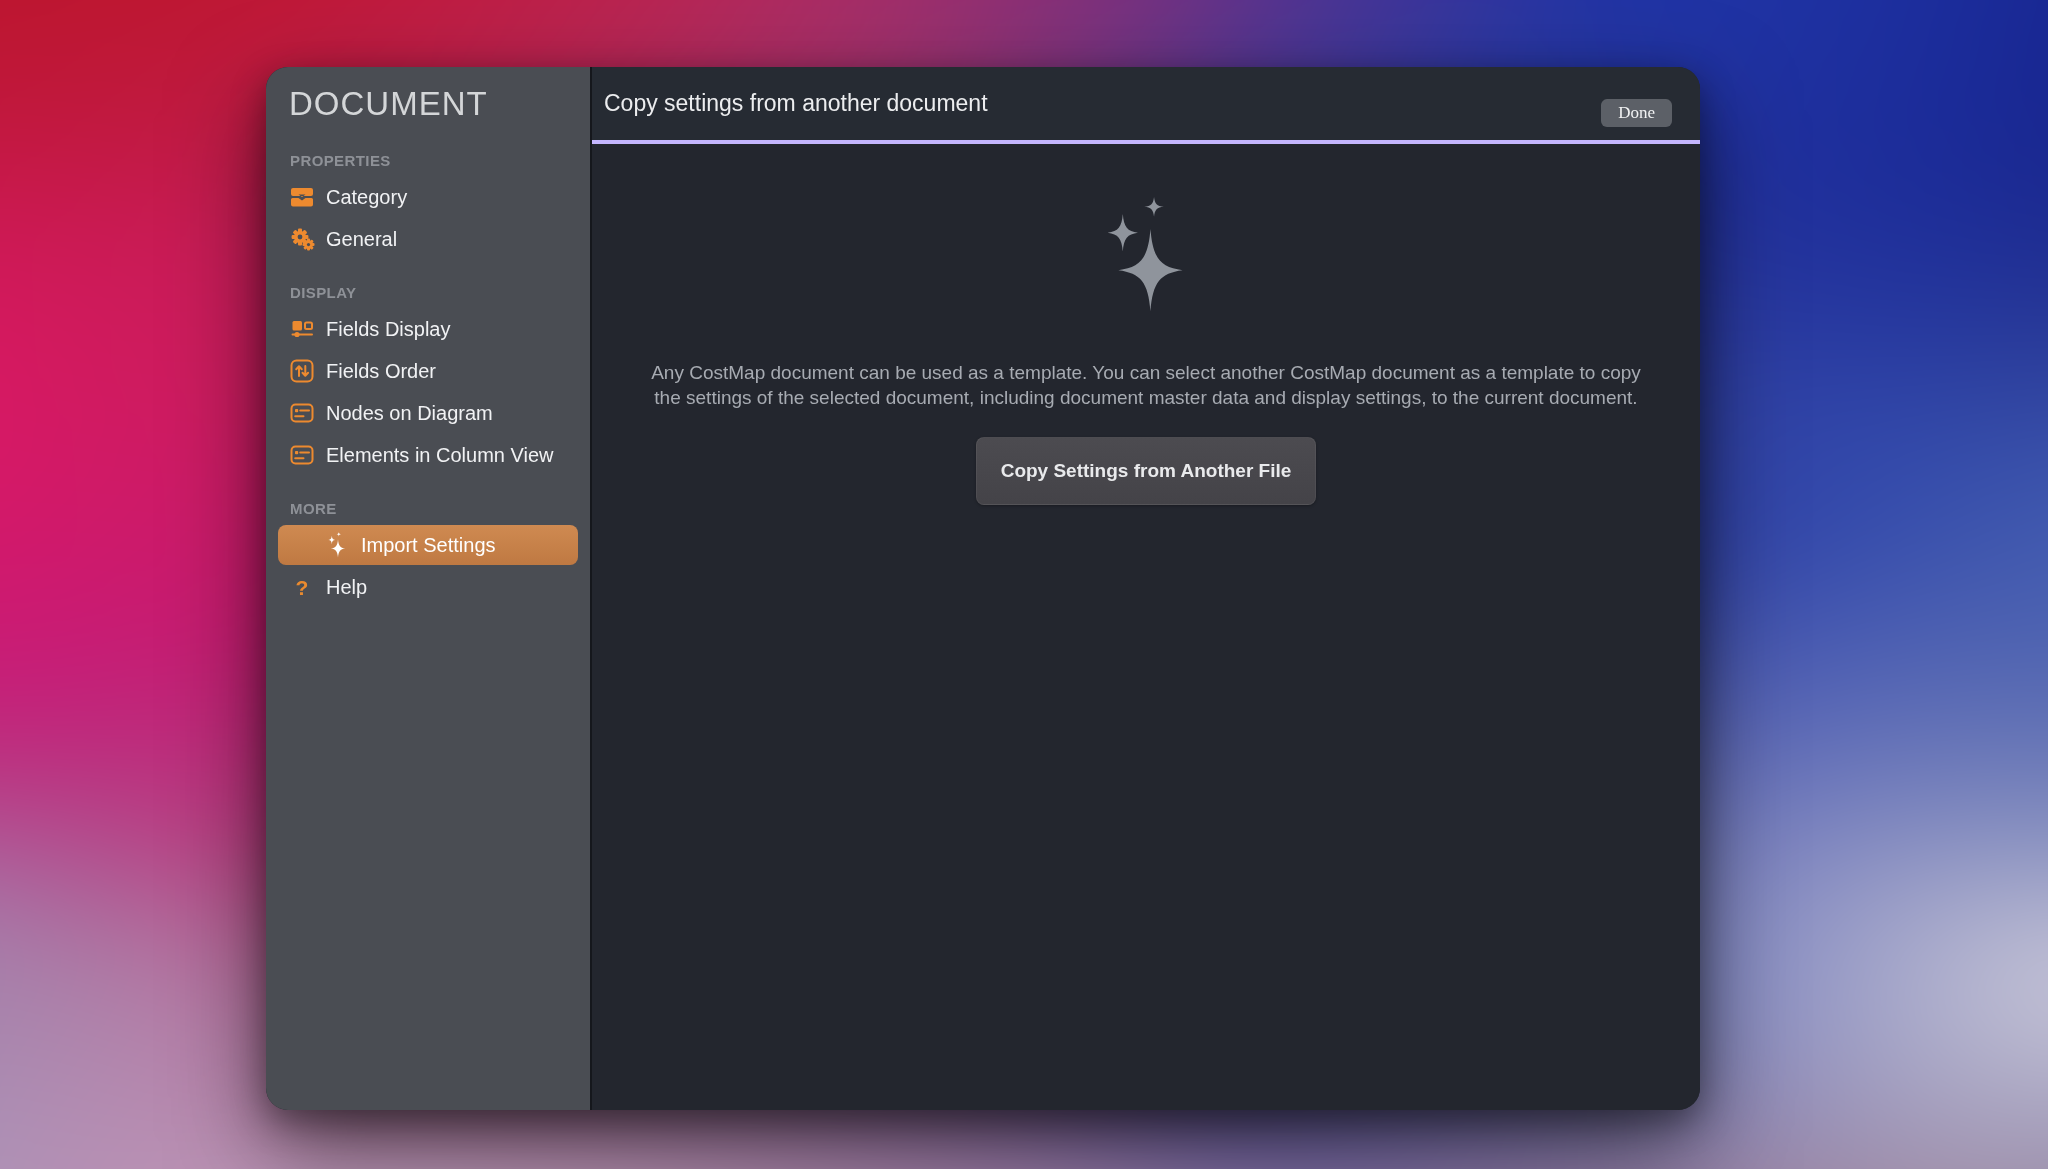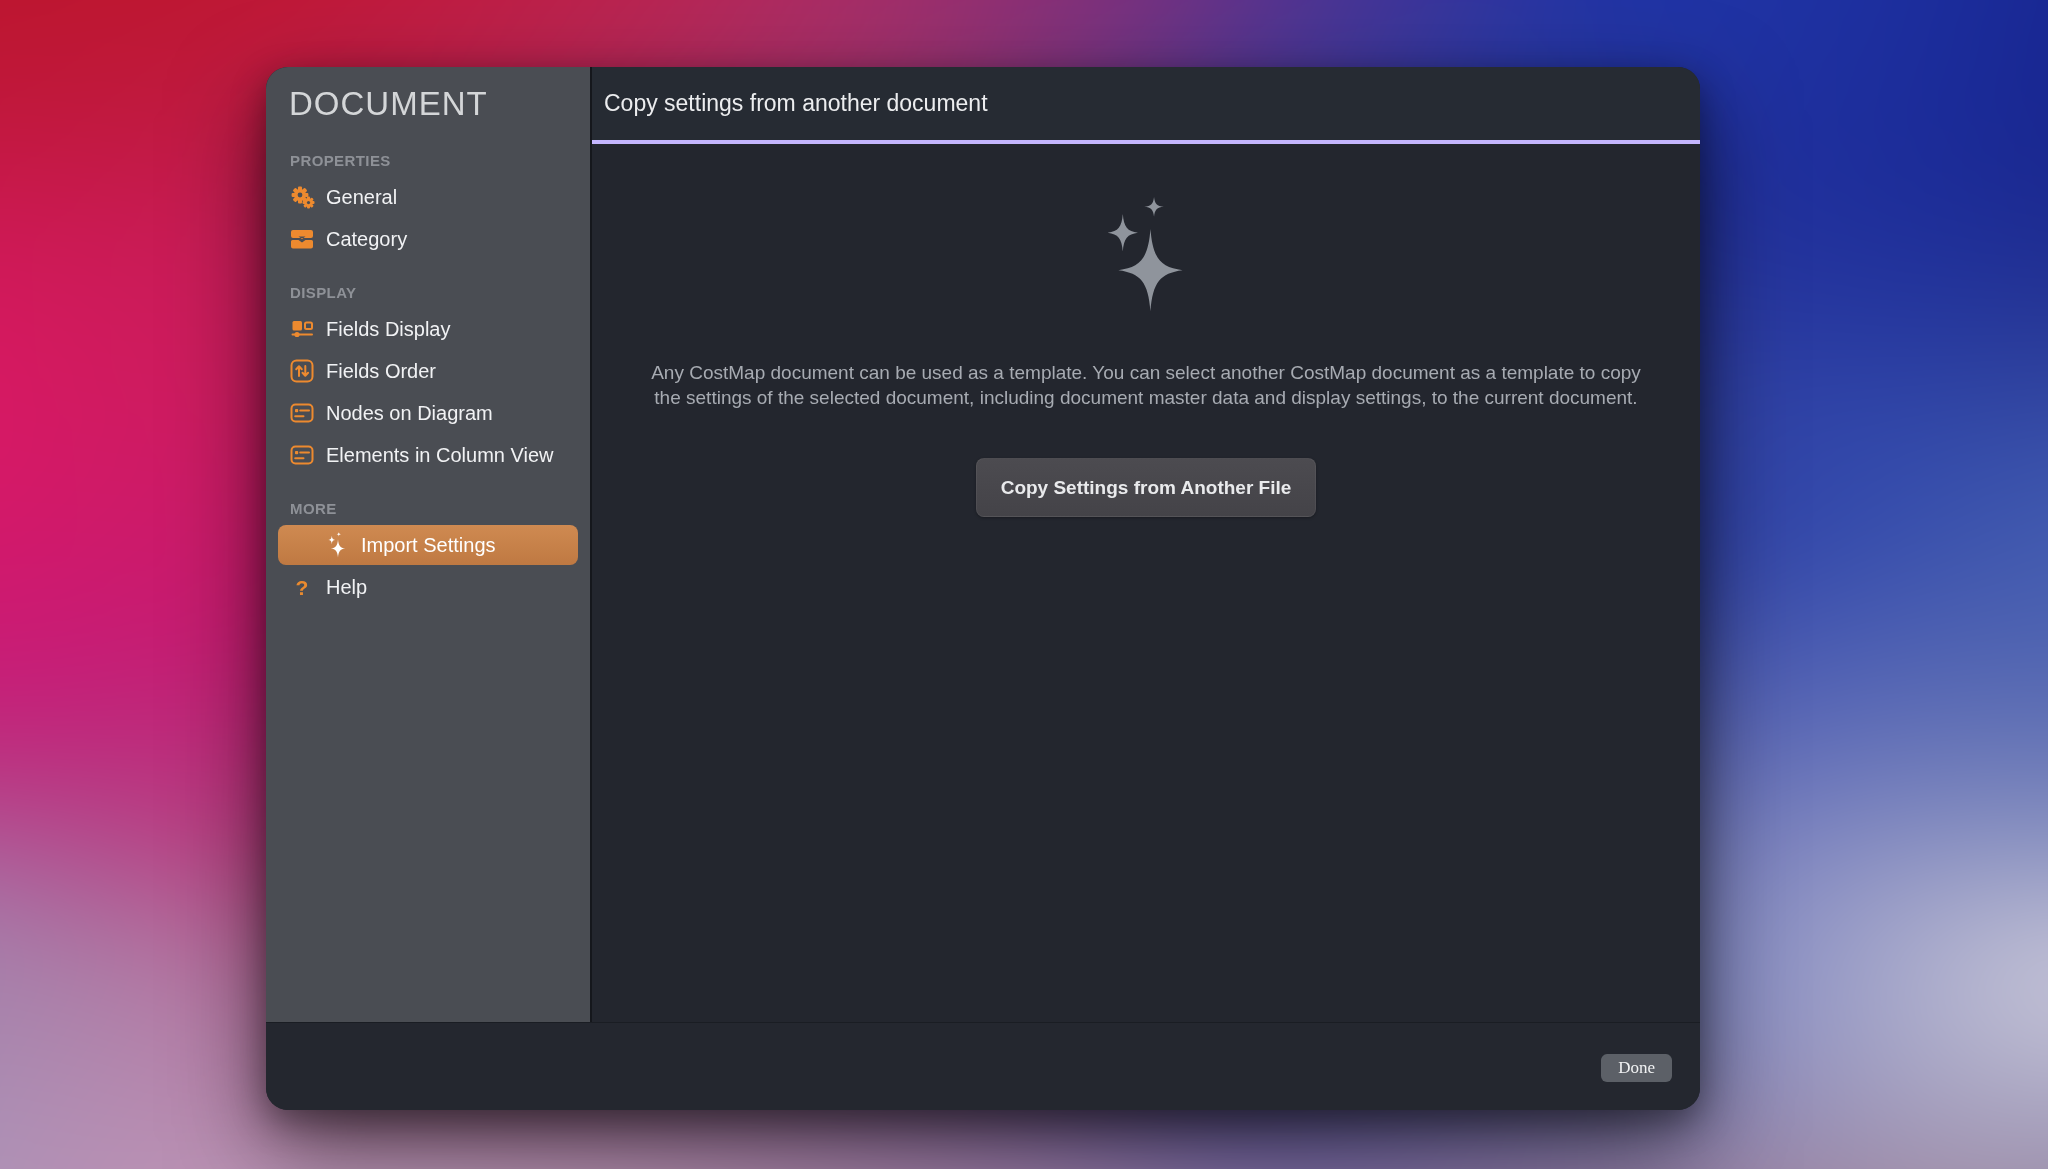--- a/index.html
+++ b/index.html
@@ -25,21 +25,21 @@
       radial-gradient(40% 35% at 86% 104%,rgba(200,112,92,.85), rgba(200,112,92,0) 70%),
       radial-gradient(45% 40% at 55% 105%,rgba(215,170,180,.85),rgba(215,170,180,0) 75%),
       radial-gradient(45% 45% at 25% 102%,rgba(200,198,216,.95),rgba(200,198,216,0) 75%),
       radial-gradient(40% 40% at -2% 92%, rgba(150,158,200,.9), rgba(150,158,200,0) 75%),
       radial-gradient(36% 32% at 2% 72%,  rgba(165,140,180,.9), rgba(165,140,180,0) 70%),
       linear-gradient(105deg,#B81732 0%,#C3205C 22%,#8F3A78 40%,#3A3D96 62%,#1E2F9E 80%,#182370 100%);
   }
   
   .window{
     position:absolute;left:266px;top:67px;width:1434px;height:1043px;
-    border-radius:22px;overflow:hidden;display:flex;flex-direction:column;
+    border-radius:22px;overflow:hidden;display:flex;flex-direction:row;
     box-shadow:0 38px 95px rgba(0,0,0,.55),0 12px 34px rgba(0,0,0,.38);
     background:#23262E;
   }
   .main{flex:1;display:flex;min-height:0;}
   
   .sidebar{width:324px;background:#4A4D53;border-right:2px solid #15171C;flex:none;}
   .sidebar-title{
     margin:15px 0 0 23px;font-size:33px;line-height:44px;font-weight:300;
     color:#D4D6D8;letter-spacing:1px;
   }
@@ -66,21 +66,21 @@
   }
   .content-header h2{margin:0;font-size:23px;font-weight:500;color:#ECEDEF;}
   .content-body{flex:1;background:#23262E;display:flex;flex-direction:column;align-items:center;}
   .hero{margin-top:53px;width:94px;height:116px;flex:none;}
   .hero svg{width:100%;height:100%;display:block;}
   .description{
     width:1020px;margin:48px auto 0;text-align:center;
     font-size:19px;line-height:24.5px;color:#A7ABB2;
   }
   .primary-btn{
-    margin-top:48px;height:59px;padding:0 24px;border-radius:8px;border:1px solid rgba(255,255,255,.05);
+    margin-top:27px;height:68px;padding:0 24px;border-radius:8px;border:1px solid rgba(255,255,255,.05);
     background:linear-gradient(180deg,#4C4B50,#444348);
     font-family:"Liberation Sans",sans-serif;font-size:19px;font-weight:600;color:#E9EAEC;
     box-shadow:0 1px 3px rgba(0,0,0,.3);cursor:default;
   }
   
   .footer{
     height:87px;flex:none;background:#24272F;border-top:1px solid #1A1D23;position:relative;
   }
   .done-btn{
     position:absolute;right:28px;top:50%;transform:translateY(-46%);
@@ -94,20 +94,32 @@
 
 <div class="bg"></div>
 
 <div class="window">
   <div class="main">
 
     <aside class="sidebar">
       <h1 class="sidebar-title">DOCUMENT</h1>
 
       <div class="section-label first">PROPERTIES</div>
+
+      <div class="row">
+        <span class="icon">
+          <svg width="24" height="24" viewBox="0 0 24 24">
+            <g fill="#ED8A2F">
+              <path d="M3 3 h18 a2 2 0 0 1 2 2 v4 a2 2 0 0 1 -2 2 h-18 a2 2 0 0 1 -2 -2 v-4 a2 2 0 0 1 2 -2 z M8.5 9.5 l3.5 2.6 3.5 -2.6 z" fill-rule="evenodd"></path>
+              <path d="M2.5 13 h19 a1.5 1.5 0 0 1 1.5 1.5 v5 a2 2 0 0 1 -2 2 h-18 a2 2 0 0 1 -2 -2 v-5 a1.5 1.5 0 0 1 1.5 -1.5 z M8.5 13 l3.5 2.6 3.5 -2.6 z" fill-rule="evenodd"></path>
+            </g>
+          </svg>
+        </span>
+        <span class="label">Category</span>
+      </div>
 
       <div class="row">
         <span class="icon">
           <svg width="25" height="25" viewBox="0 0 25 25">
             <g fill="#ED8A2F">
               <g>
                 <rect x="8" y="1.6" width="4" height="16.8" rx="1"></rect>
                 <rect x="8" y="1.6" width="4" height="16.8" rx="1" transform="rotate(45 10 10)"></rect>
                 <rect x="8" y="1.6" width="4" height="16.8" rx="1" transform="rotate(90 10 10)"></rect>
                 <rect x="8" y="1.6" width="4" height="16.8" rx="1" transform="rotate(135 10 10)"></rect>
@@ -121,32 +133,20 @@
                 <rect x="17" y="11.6" width="3" height="12" rx="1" transform="rotate(135 18.5 17.6)"></rect>
                 <circle cx="18.5" cy="17.6" r="4.2"></circle>
               </g>
               <circle cx="18.5" cy="17.6" r="1.6" fill="#4A4D53"></circle>
             </g>
           </svg>
         </span>
         <span class="label">General</span>
       </div>
 
-      <div class="row">
-        <span class="icon">
-          <svg width="24" height="24" viewBox="0 0 24 24">
-            <g fill="#ED8A2F">
-              <path d="M3 3 h18 a2 2 0 0 1 2 2 v4 a2 2 0 0 1 -2 2 h-18 a2 2 0 0 1 -2 -2 v-4 a2 2 0 0 1 2 -2 z M8.5 9.5 l3.5 2.6 3.5 -2.6 z" fill-rule="evenodd"></path>
-              <path d="M2.5 13 h19 a1.5 1.5 0 0 1 1.5 1.5 v5 a2 2 0 0 1 -2 2 h-18 a2 2 0 0 1 -2 -2 v-5 a1.5 1.5 0 0 1 1.5 -1.5 z M8.5 13 l3.5 2.6 3.5 -2.6 z" fill-rule="evenodd"></path>
-            </g>
-          </svg>
-        </span>
-        <span class="label">Category</span>
-      </div>
-
       <div class="section-label">DISPLAY</div>
 
       <div class="row">
         <span class="icon">
           <svg width="24" height="24" viewBox="0 0 24 24">
             <rect x="2.5" y="4" width="9.5" height="9.5" rx="1.5" fill="#ED8A2F"></rect>
             <rect x="15" y="5.5" width="7" height="6.5" rx="1.5" fill="none" stroke="#ED8A2F" stroke-width="2"></rect>
             <line x1="2.5" y1="17.5" x2="22" y2="17.5" stroke="#ED8A2F" stroke-width="2" stroke-linecap="round"></line>
             <circle cx="7" cy="17.5" r="2.6" fill="#ED8A2F"></circle>
           </svg>

